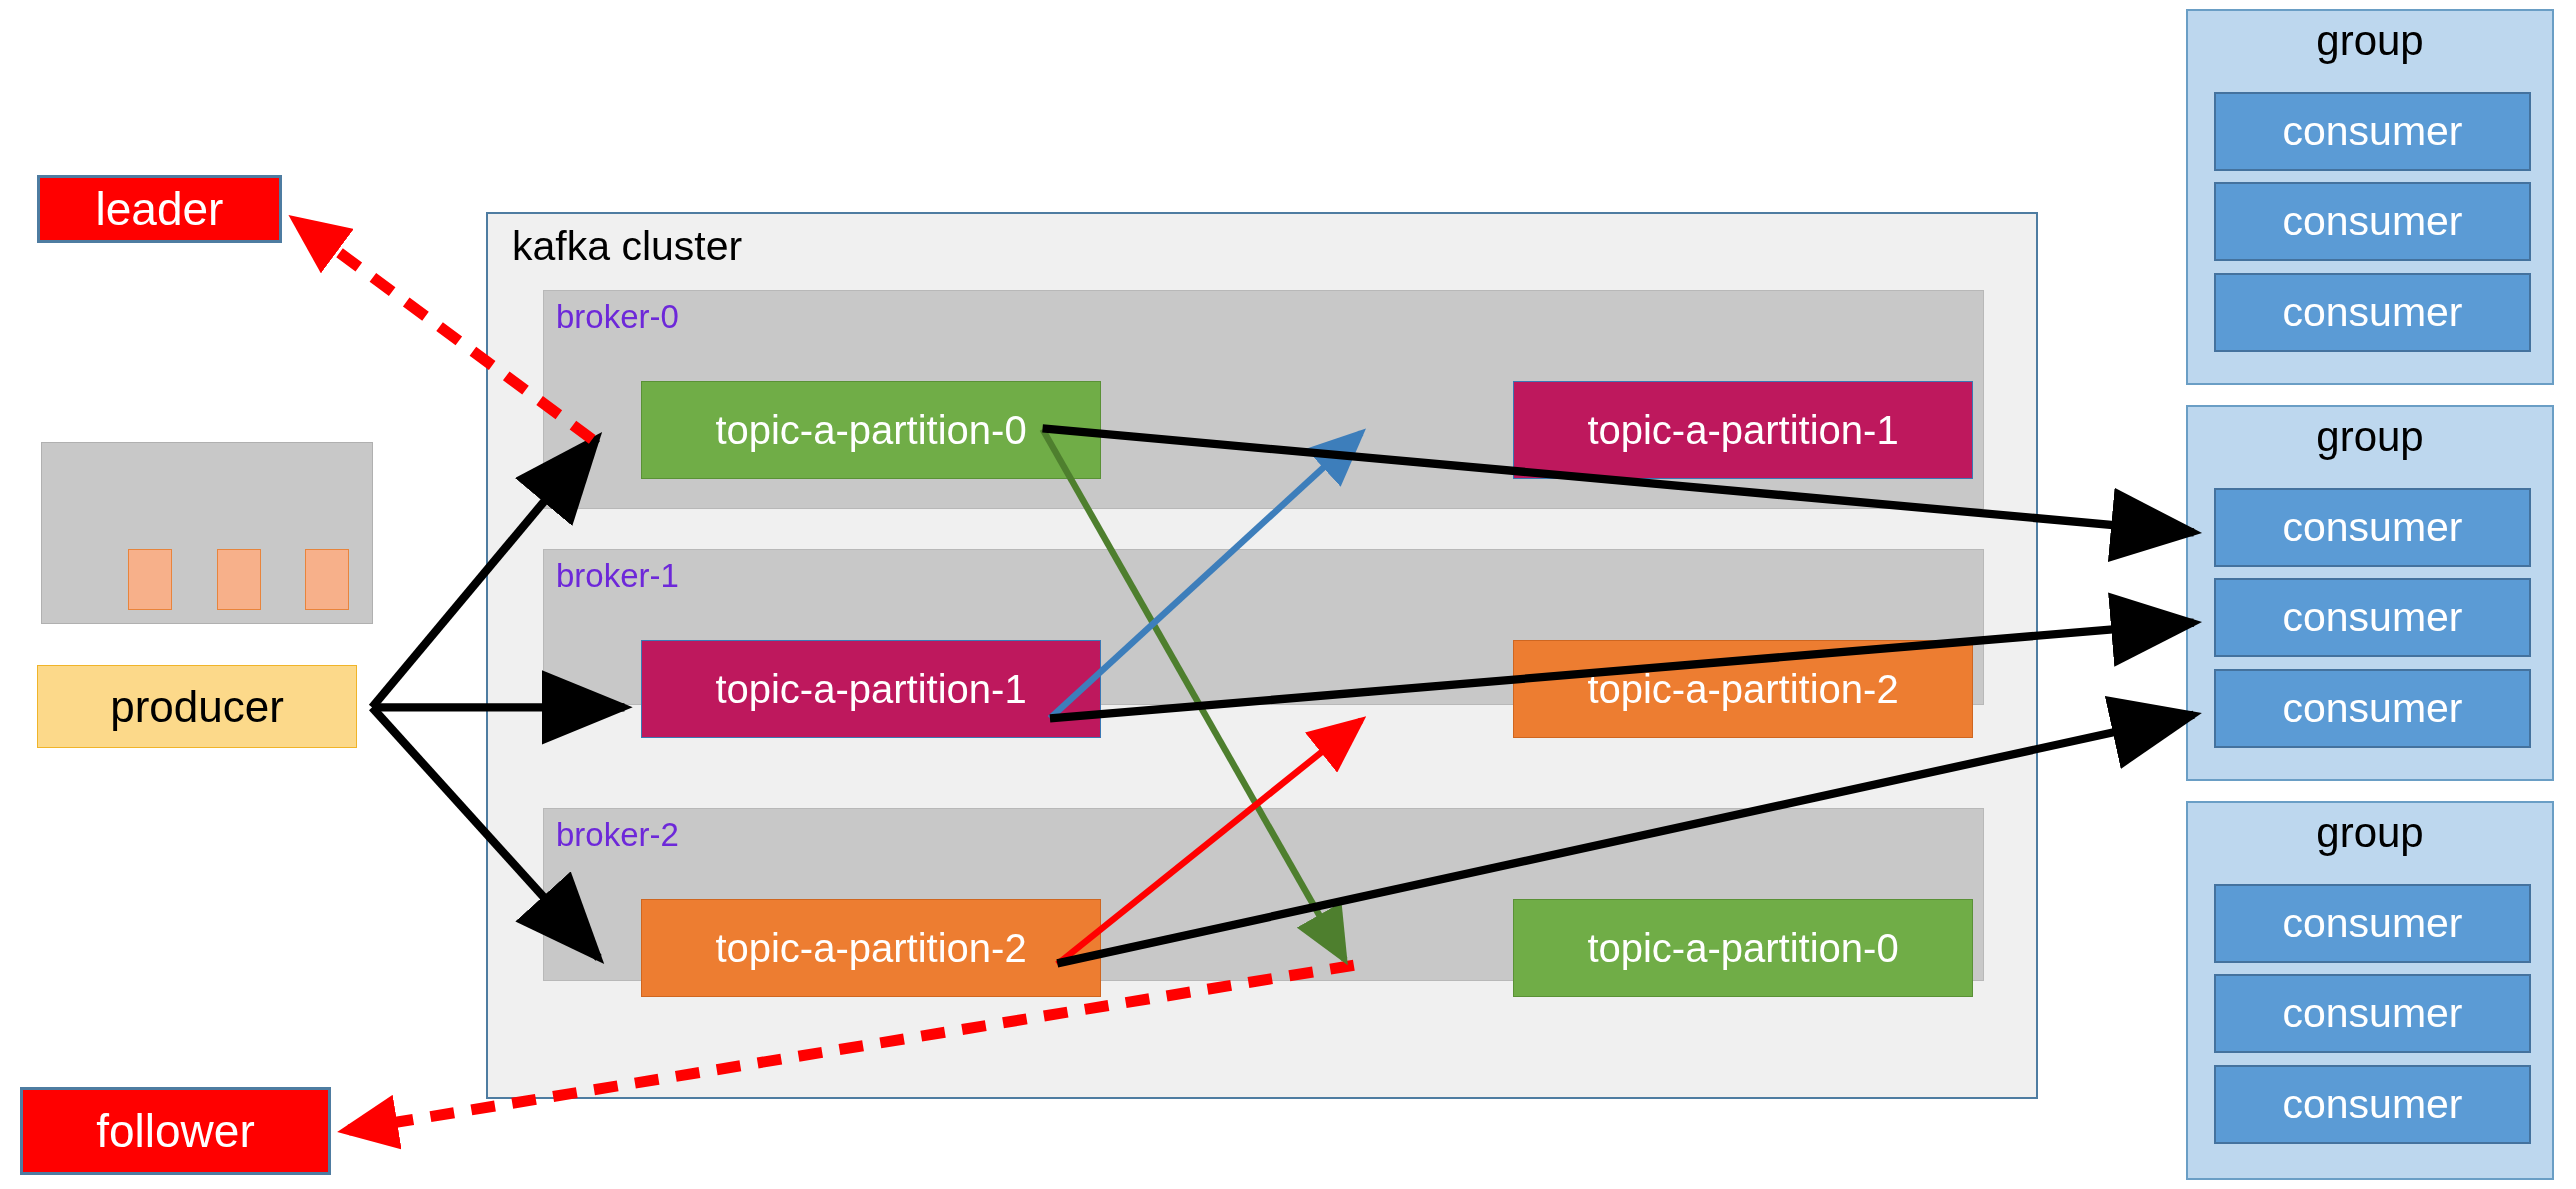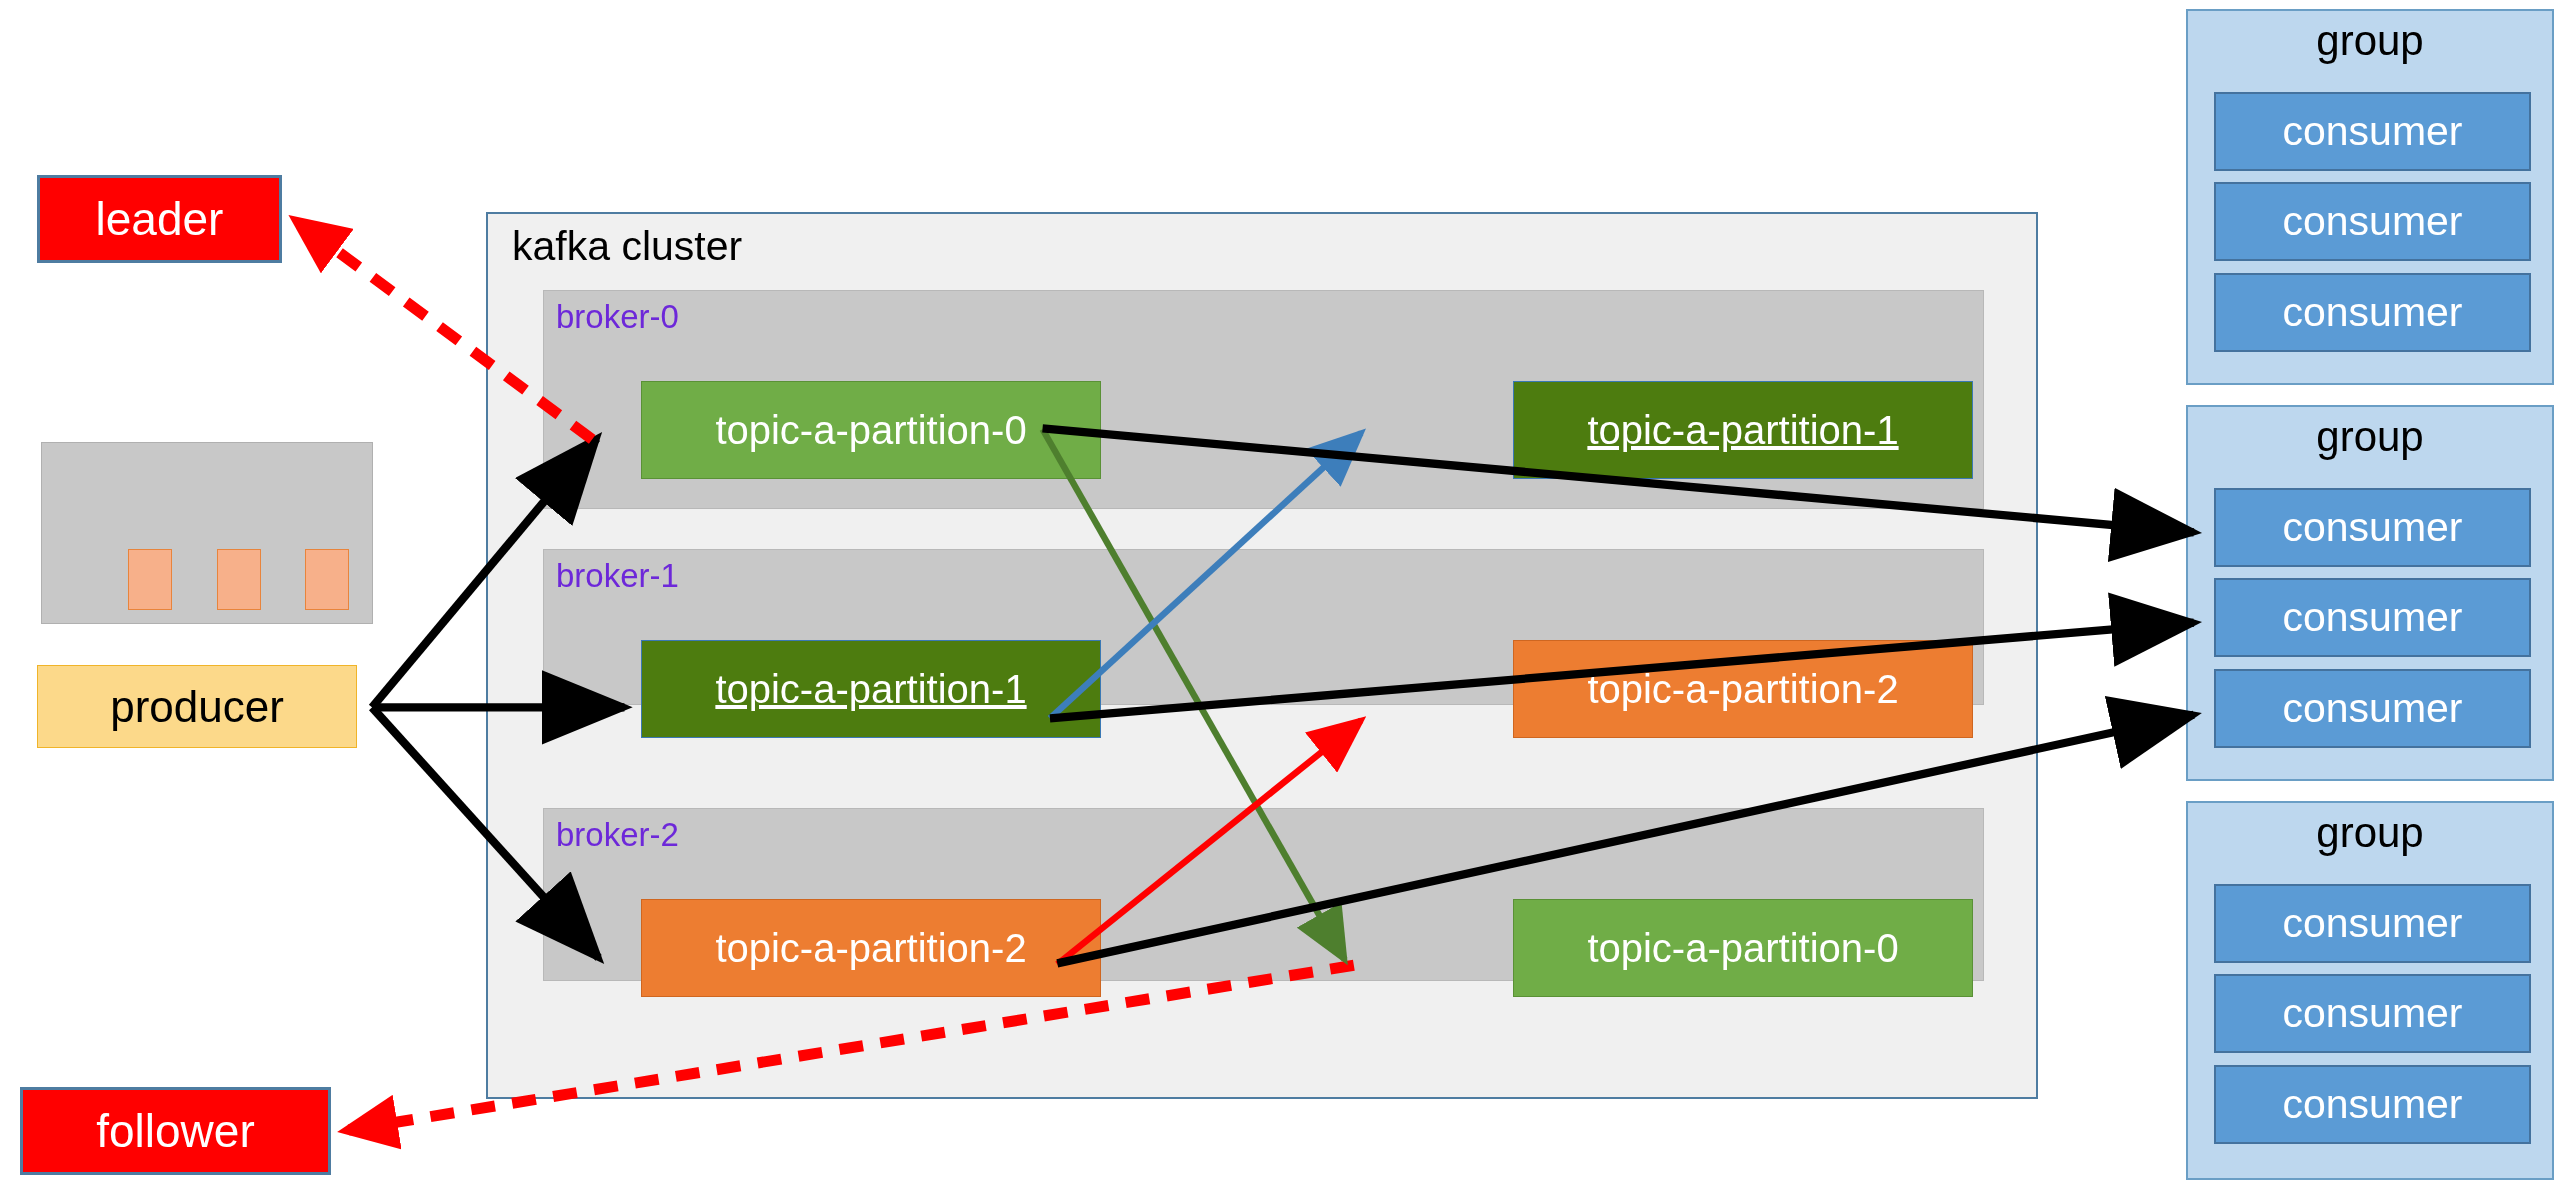--- a/index.html
+++ b/index.html
@@ -102,21 +102,21 @@
     position: absolute;
     box-sizing: border-box;
     display: flex;
     align-items: center;
     justify-content: center;
     color: #ffffff;
     font-size: 40px;
     white-space: nowrap;
   }
   .p-green  { background: #70ad47; border: 1.8px solid #5a9136; }
-  .p-blue   { background: #4d7c0f; border: 1.8px solid #3a78b4; text-decoration: underline; }
+  .p-blue   { background: #be185d; border: 1.8px solid #3a78b4; }
   .p-orange { background: #ed7d31; border: 1.8px solid #cf6620; }
 
   
   .group {
     position: absolute;
     box-sizing: border-box;
     background: #bdd7ee;
     border: 2.8px solid #6a9ec5;
   }
   .group-title {
@@ -147,21 +147,21 @@
     width: 2576px;
     height: 1190px;
     pointer-events: none;
   }
 </style>
 </head>
 <body>
 
 <div id="canvas">
 
-  <div class="box role-box" style="left:37px; top:175px; width:245px; height:88px;">
+  <div class="box role-box" style="left:37px; top:175px; width:245px; height:68px;">
     <span>leader</span>
   </div>
 
   <div class="box data-store" style="left:41px; top:442px; width:332px; height:182px;">
     <div class="data-chip" style="left:86px; top:106px;"></div>
     <div class="data-chip" style="left:175px; top:106px;"></div>
     <div class="data-chip" style="left:263px; top:106px;"></div>
   </div>
 
   <div class="box producer-box" style="left:37px; top:665px; width:320px; height:83px;">

